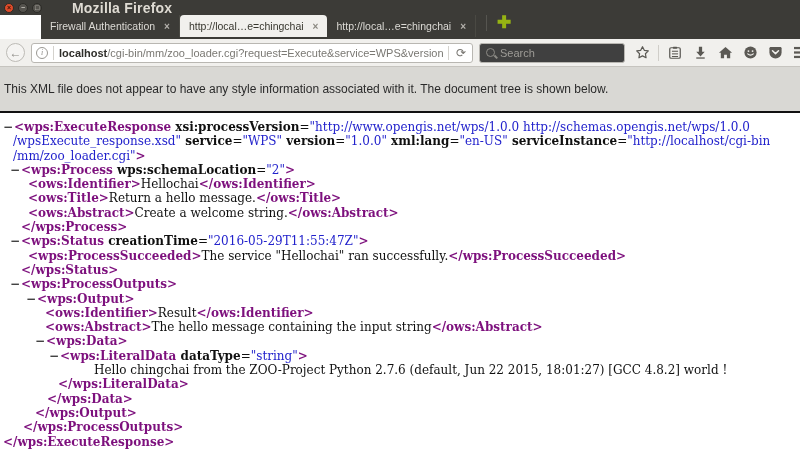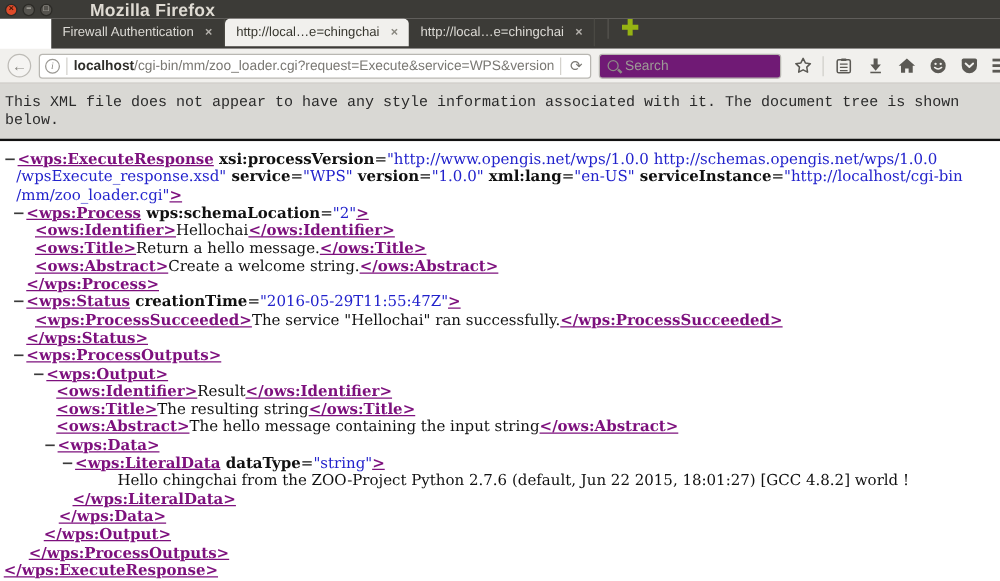--- a/index.html
+++ b/index.html
@@ -36,40 +36,40 @@
              color:#8b8984; display:flex; align-items:center; justify-content:center; font-size:12px; flex:none; }
   .urlbar { width:442px; height:20px; background:#fff; border:1px solid #b9b7b2; border-radius:3px;
             display:flex; align-items:center; padding:0 4px; font-size:11px; flex:none; }
   .urlbar .info { width:12px; height:12px; border-radius:50%; border:1px solid #9a9893; color:#8d8b86;
                   font-size:8px; display:flex; align-items:center; justify-content:center; flex:none;
                   font-family:"Liberation Serif", serif; font-style:italic; }
   .urlbar .sep { width:1px; height:14px; background:#d4d2cd; margin:0 5px; flex:none; }
   .urltext { white-space:nowrap; overflow:hidden; flex:1; color:#7a7873; }
   .urltext b { color:#2f2e2a; font-weight:bold; }
   .reload { color:#7a7873; font-size:12px; flex:none; padding:0 2px; }
-  .searchbox { width:146px; height:20px; background:#701a75; border:1px solid #b9b7b2; border-radius:3px;
+  .searchbox { width:146px; height:20px; background:#404040; border:1px solid #b9b7b2; border-radius:3px;
                display:flex; align-items:center; padding:0 6px; gap:5px; flex:none; }
   .searchbox .sphold { color:#9d9b96; font-size:11px; }
   .mag { width:9px; height:9px; border:1.5px solid #8d8b86; border-radius:50%; position:relative; flex:none; }
   .mag::after { content:""; position:absolute; width:4px; height:1.5px; background:#8d8b86;
                 transform:rotate(45deg); right:-4px; bottom:-1px; }
   .toolicons { display:flex; align-items:center; gap:7px; margin-left:2px; }
   .ticon { width:18px; height:18px; display:flex; align-items:center; justify-content:center; color:#5b5954; }
   .tsep { width:1px; height:16px; background:#d0cec9; }
 
   
   .noticebar { height:46px; background:#d9d8d4; border-bottom:2px solid #111111;
-               font-family:Liberation Mono, monospace; font-size:12px; color:#2a2a2a;
+               font-family:Liberation Sans, sans-serif; font-size:12px; color:#2a2a2a;
                display:flex; align-items:center; padding:0 4px; }
 
   
   .content { background:#fff; padding-top:7px; }
   .xline { font-family:"DejaVu Serif", serif; font-size:12px; line-height:14.3px; white-space:pre; }
   .xline .exp { color:#3a3a3a; font-weight:bold; margin-right:1px; cursor:pointer; }
-  .xline .t { color:var(--xml-tag); font-weight:bold;text-decoration:underline; }
+  .xline .t { color:var(--xml-tag); font-weight:bold; }
   .xline .a { color:#101010; font-weight:bold; }
   .xline .p { color:#101010; }
   .xline .v { color:var(--xml-val); }
   .xline .x { color:#101010; }
 
   svg { display:block; }
 </style>
 </head>
 <body>
 
@@ -180,21 +180,20 @@
     <div class="xline" style="padding-left: 28px;"><span class="t">&lt;ows:Identifier&gt;</span><span class="x">Hellochai</span><span class="t">&lt;/ows:Identifier&gt;</span></div>
     <div class="xline" style="padding-left: 28px;"><span class="t">&lt;ows:Title&gt;</span><span class="x">Return a hello message.</span><span class="t">&lt;/ows:Title&gt;</span></div>
     <div class="xline" style="padding-left: 28px;"><span class="t">&lt;ows:Abstract&gt;</span><span class="x">Create a welcome string.</span><span class="t">&lt;/ows:Abstract&gt;</span></div>
     <div class="xline" style="padding-left: 21px;"><span class="t">&lt;/wps:Process&gt;</span></div>
     <div class="xline" style="padding-left: 10px;"><span class="exp">−</span><span class="t">&lt;wps:Status</span><span class="a"> creationTime</span><span class="p">=</span><span class="v">"2016-05-29T11:55:47Z"</span><span class="t">&gt;</span></div>
     <div class="xline" style="padding-left: 28px;"><span class="t">&lt;wps:ProcessSucceeded&gt;</span><span class="x">The service "Hellochai" ran successfully.</span><span class="t">&lt;/wps:ProcessSucceeded&gt;</span></div>
     <div class="xline" style="padding-left: 21px;"><span class="t">&lt;/wps:Status&gt;</span></div>
     <div class="xline" style="padding-left: 10px;"><span class="exp">−</span><span class="t">&lt;wps:ProcessOutputs&gt;</span></div>
     <div class="xline" style="padding-left: 26px;"><span class="exp">−</span><span class="t">&lt;wps:Output&gt;</span></div>
     <div class="xline" style="padding-left: 45px;"><span class="t">&lt;ows:Identifier&gt;</span><span class="x">Result</span><span class="t">&lt;/ows:Identifier&gt;</span></div>
-    <div class="xline" style="padding-left: 45px;"><span class="t">&lt;ows:Title&gt;</span><span class="x">The resulting string</span><span class="t">&lt;/ows:Title&gt;</span></div>
     <div class="xline" style="padding-left: 45px;"><span class="t">&lt;ows:Abstract&gt;</span><span class="x">The hello message containing the input string</span><span class="t">&lt;/ows:Abstract&gt;</span></div>
     <div class="xline" style="padding-left: 35px;"><span class="exp">−</span><span class="t">&lt;wps:Data&gt;</span></div>
     <div class="xline" style="padding-left: 49px;"><span class="exp">−</span><span class="t">&lt;wps:LiteralData</span><span class="a"> dataType</span><span class="p">=</span><span class="v">"string"</span><span class="t">&gt;</span></div>
     <div class="xline" style="padding-left: 94px;"><span class="x">Hello chingchai from the ZOO-Project Python 2.7.6 (default, Jun 22 2015, 18:01:27) [GCC 4.8.2] world !</span></div>
     <div class="xline" style="padding-left: 58px;"><span class="t">&lt;/wps:LiteralData&gt;</span></div>
     <div class="xline" style="padding-left: 47px;"><span class="t">&lt;/wps:Data&gt;</span></div>
     <div class="xline" style="padding-left: 35px;"><span class="t">&lt;/wps:Output&gt;</span></div>
     <div class="xline" style="padding-left: 23px;"><span class="t">&lt;/wps:ProcessOutputs&gt;</span></div>
     <div class="xline" style="padding-left: 3px;"><span class="t">&lt;/wps:ExecuteResponse&gt;</span></div>
   </div>

